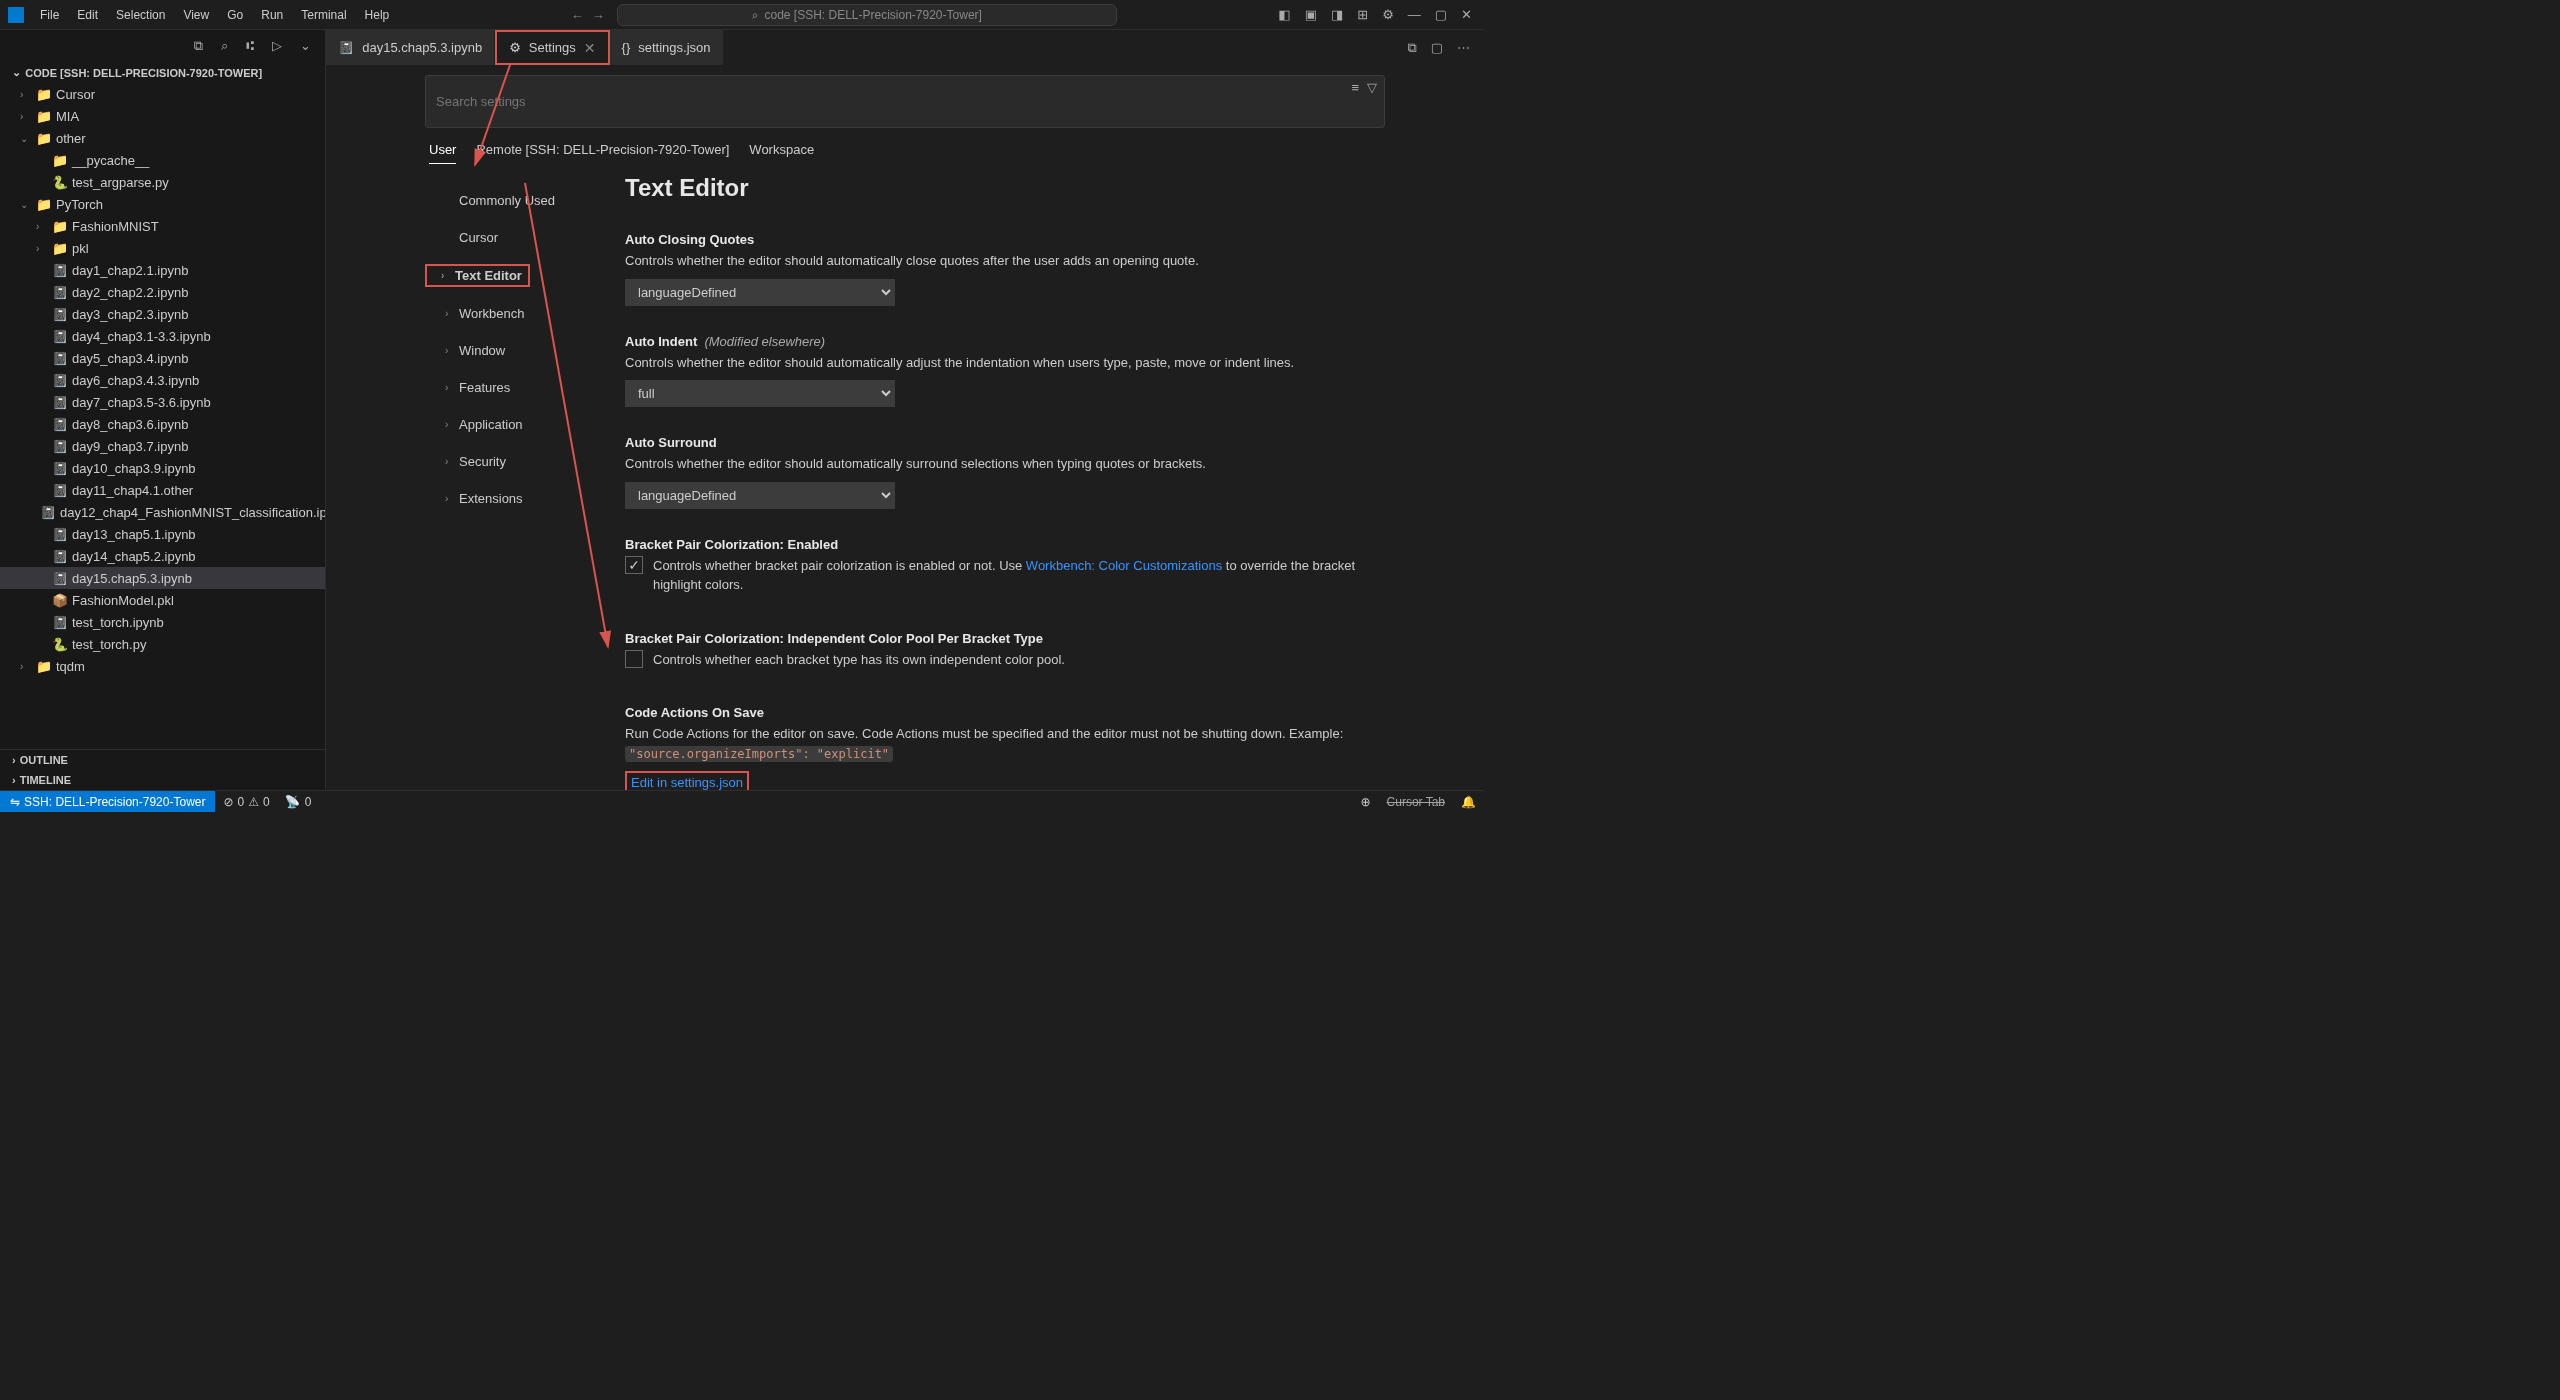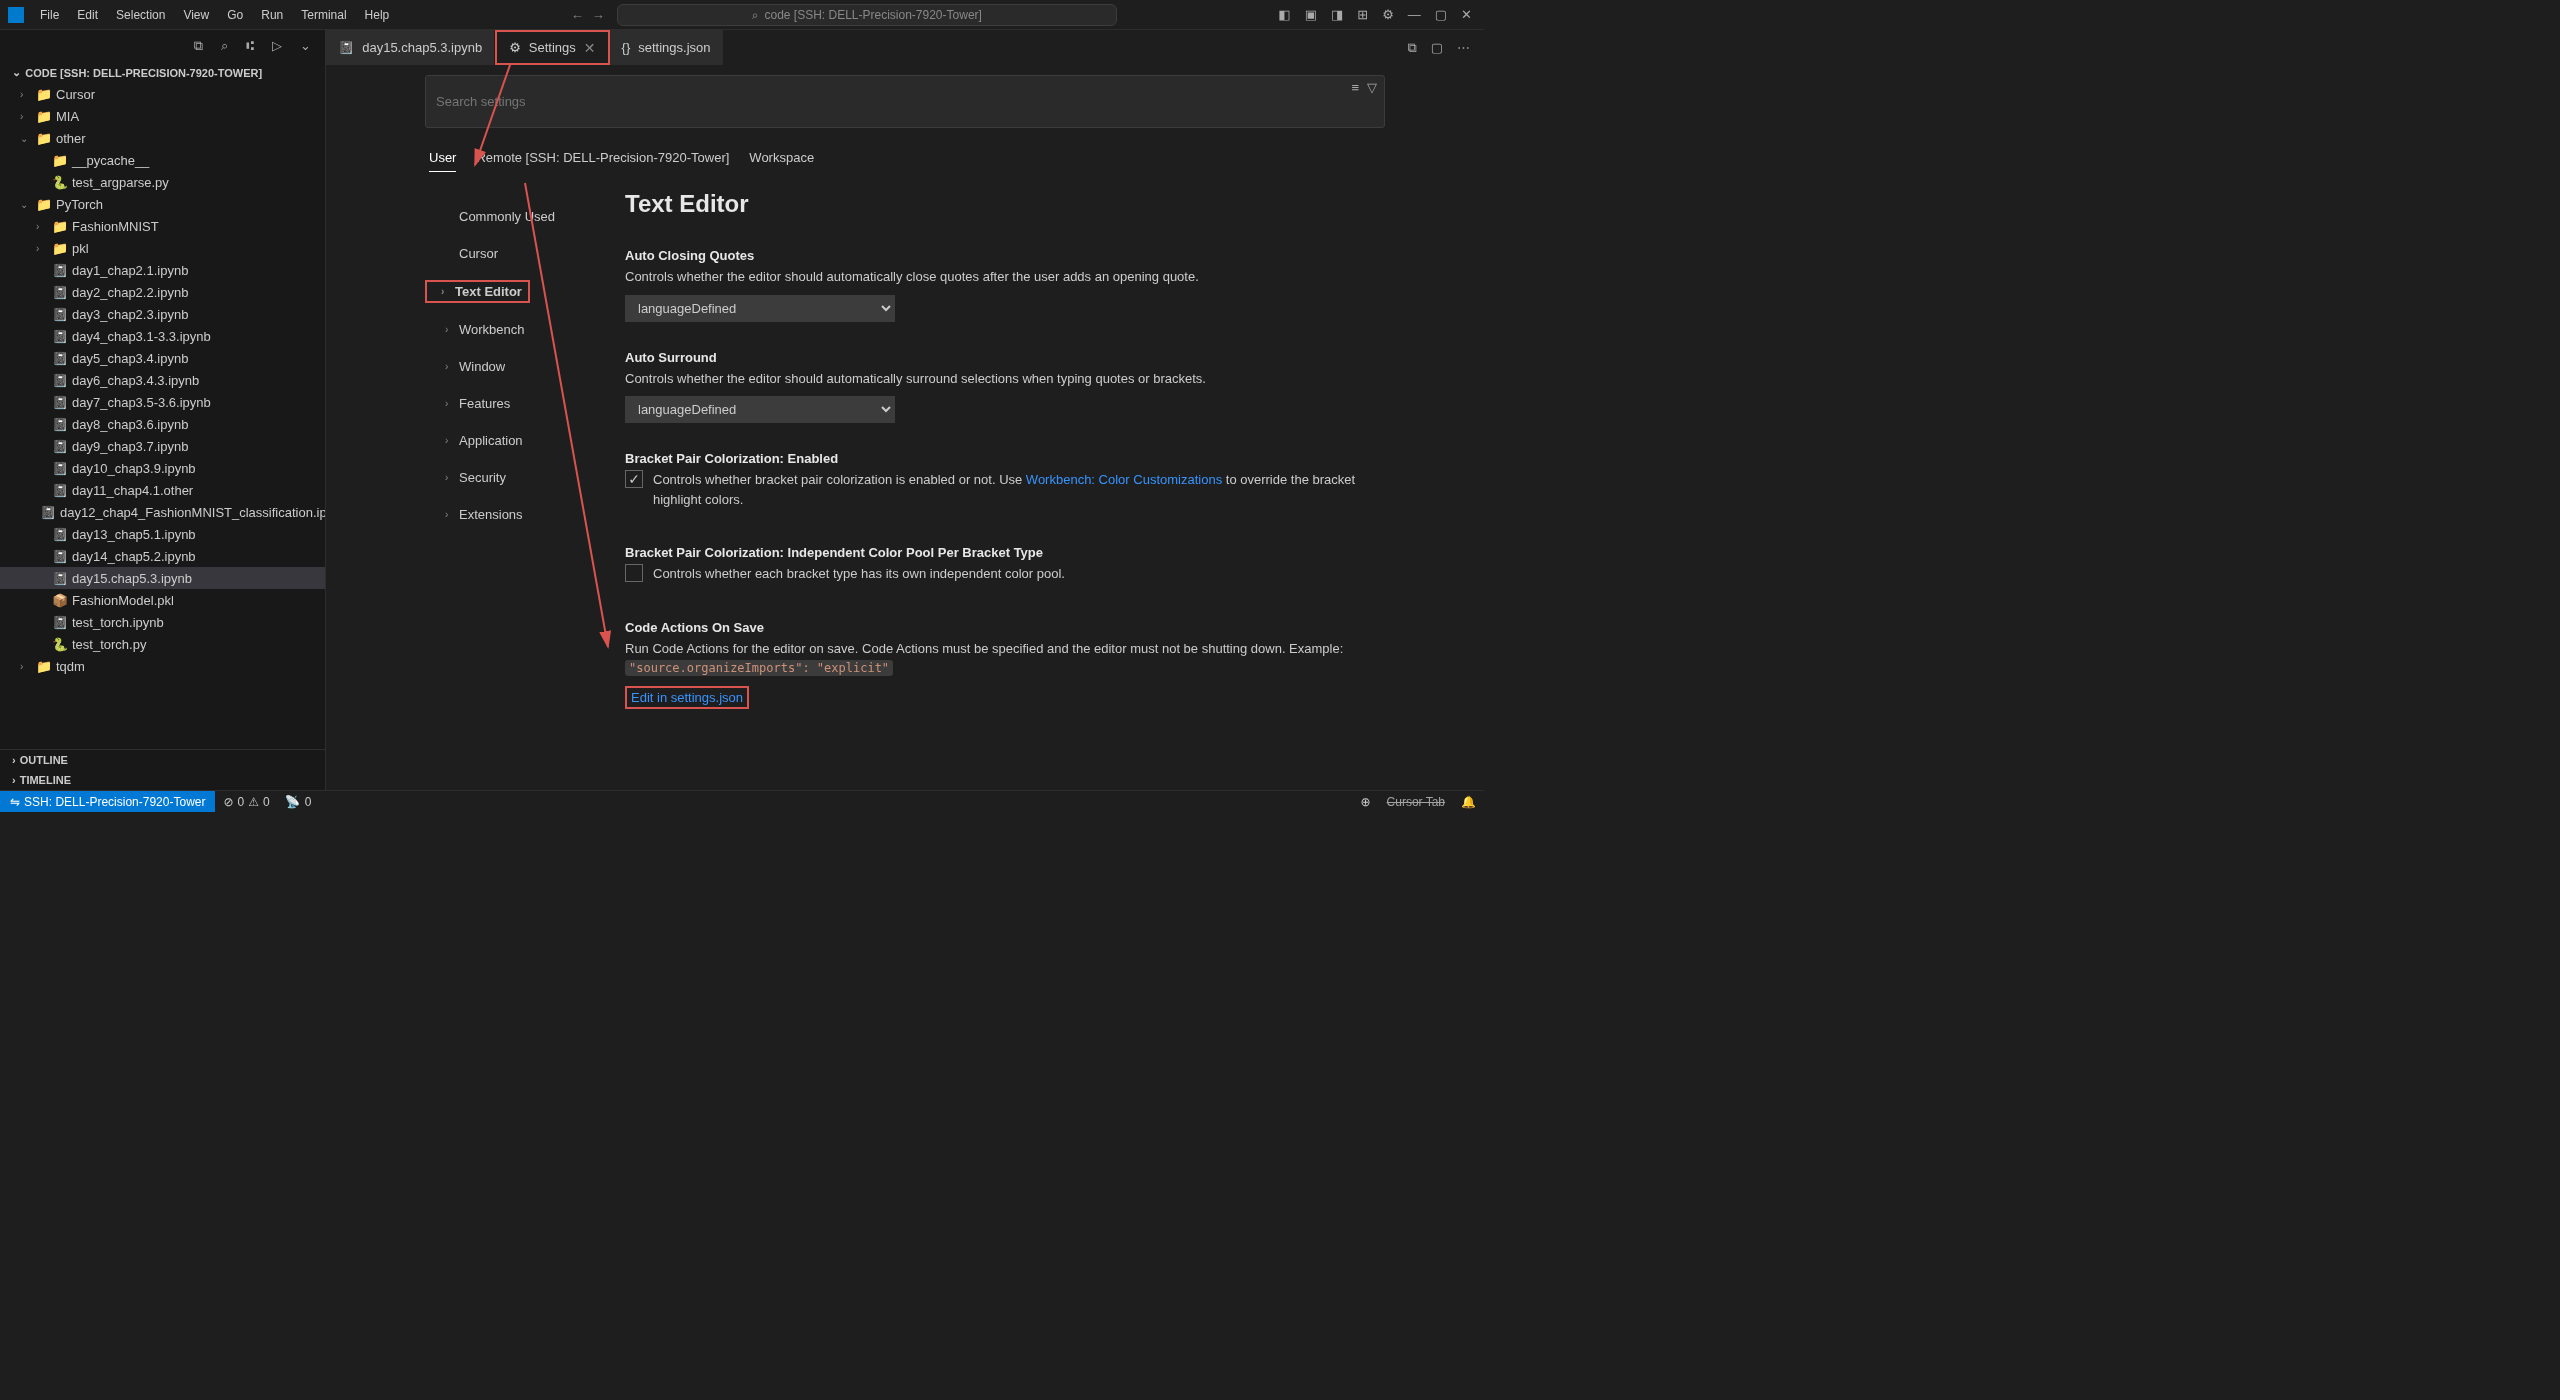--- a/index.html
+++ b/index.html
@@ -39,21 +39,21 @@
 .tab.active { background: #1e1e1e; }
 .tab .close { color: #888; font-size: 14px; }
 .tab.redbox { border: 2px solid #d9534f; }
 .tabs .tab-actions { margin-left: auto; display: flex; gap: 14px; padding: 0 14px; align-items: center; color: #aaa; }
 
 .settings-body { flex: 1; display: flex; flex-direction: column; padding: 10px 50px 0 50px; overflow: hidden; position: relative; }
 .search-settings { position: relative; margin: 0 auto; width: 960px; }
 .search-settings input { width: 100%; background: #2a2a2a; border: 1px solid #3c3c3c; color: #ccc; padding: 18px 10px; font-size: 13px; border-radius: 3px; }
 .search-settings .filter-icons { position: absolute; right: 8px; top: 5px; color: #aaa; display: flex; gap: 8px; }
 
-.scope-tabs { display: flex; gap: 20px; padding: 14px 0 0 4px; font-size: 13px; margin: 8px auto; width: 960px; }
+.scope-tabs { display: flex; gap: 20px; padding: 14px 0 0 4px; font-size: 13px; margin: 0 auto; width: 960px; }
 .scope-tabs span { padding-bottom: 6px; cursor: pointer; }
 .scope-tabs span.active { border-bottom: 1px solid #fff; color: #fff; }
 
 .settings-split { flex: 1; display: flex; margin: 0 auto; width: 960px; overflow: hidden; }
 .toc { width: 170px; padding: 10px 0; font-size: 13px; }
 .toc-row { padding: 3px 0 3px 20px; cursor: pointer; display: flex; align-items: center; gap: 4px; margin-top: 16px; }
 .toc-row .chev { width: 10px; font-size: 10px; color: #888; }
 .toc-row.sel { font-weight: bold; }
 .toc-row.redbox { border: 2px solid #d9534f; display: inline-flex; padding: 2px 6px 2px 14px; }
 
@@ -365,20 +365,25 @@
 
         <div class="settings-content">
           <h2>Text Editor</h2>
 
           <div class="setting-item">
             <div class="title">Auto Closing Quotes</div>
             <div class="desc">Controls whether the editor should automatically close quotes after the user adds an opening quote.</div>
             <select><option>languageDefined</option></select>
           </div>
 
+          <div class="setting-item">
+            <div class="title"><span>Auto Indent</span> &nbsp;<span class="mod">(Modified elsewhere)</span></div>
+            <div class="desc">Controls whether the editor should automatically adjust the indentation when users type, paste, move or indent lines.</div>
+            <select><option>full</option></select>
+          </div>
 
           <div class="setting-item">
             <div class="title">Auto Surround</div>
             <div class="desc">Controls whether the editor should automatically surround selections when typing quotes or brackets.</div>
             <select><option>languageDefined</option></select>
           </div>
 
           <div class="setting-item">
             <div class="title">Bracket Pair Colorization: Enabled</div>
             <div class="checkbox-row">

